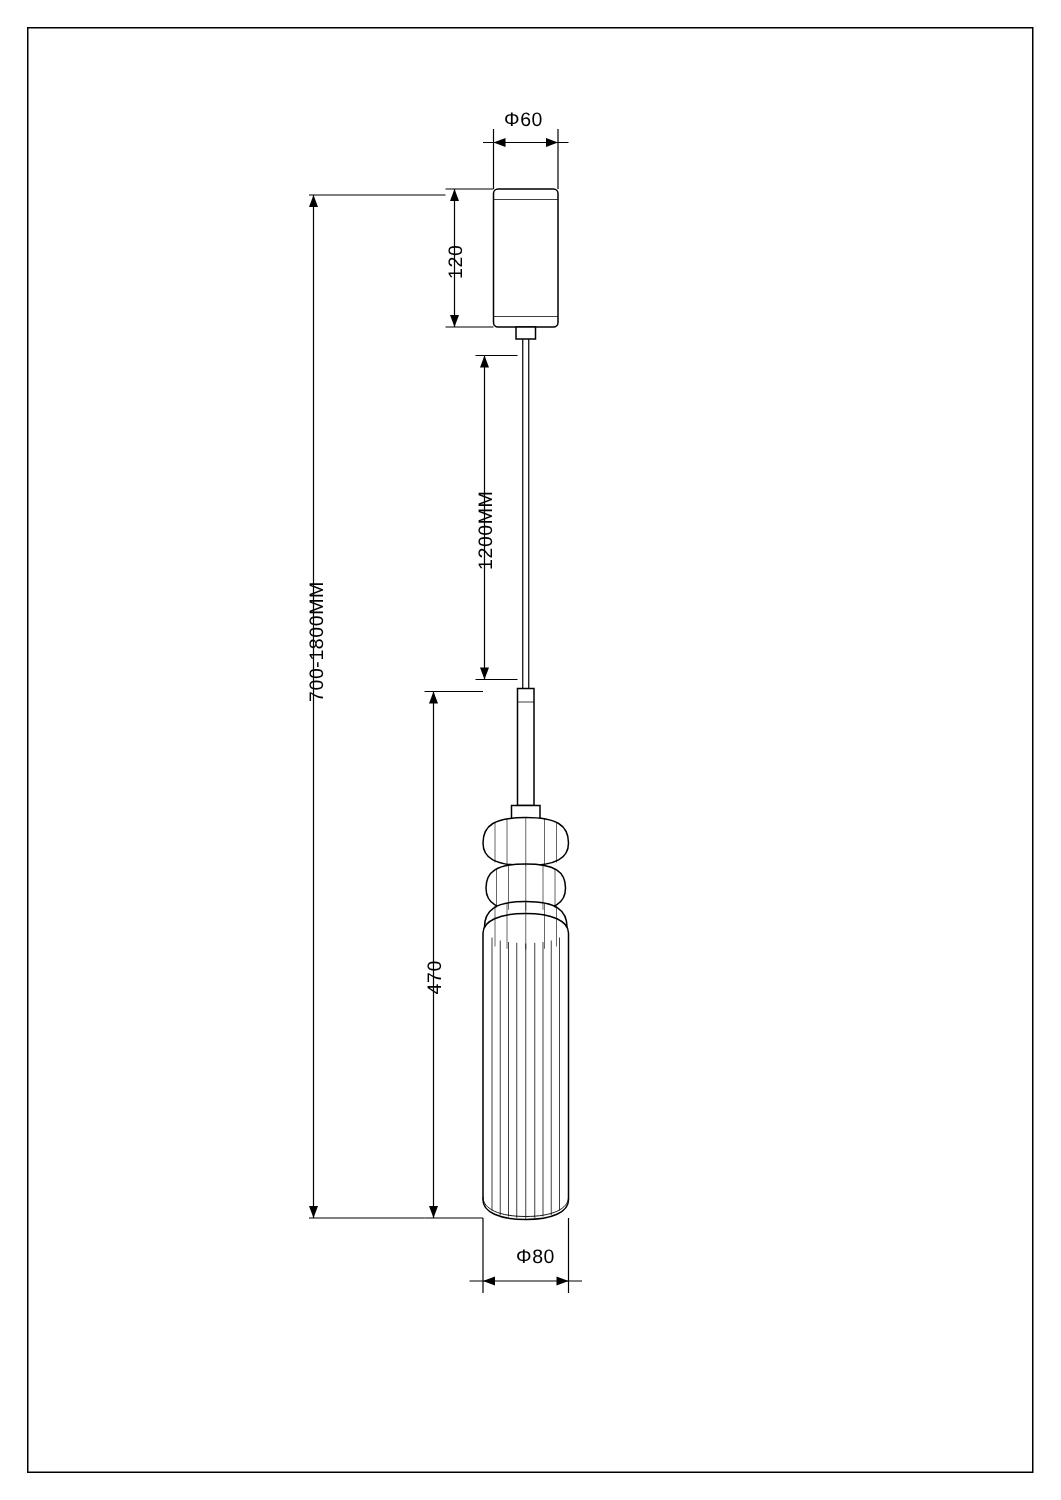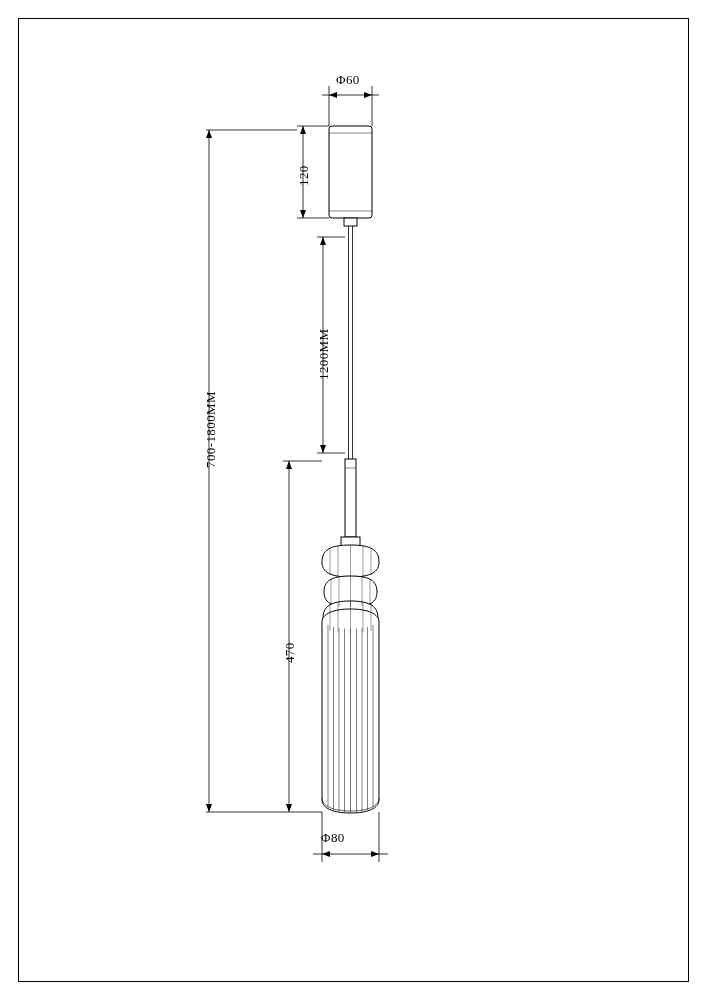--- a/index.html
+++ b/index.html
@@ -12,21 +12,20 @@
     height: 1000px;
     font-family: "Liberation Sans", sans-serif;
     color: #1a1a1a;
     overflow: hidden;
   }
   #sheet {
     position: relative;
     width: 707px;
     height: 1000px;
     background: #ffffff;
-    font-family: Liberation Serif, serif;
   }
   .border-frame {
     position: absolute;
     left: 18px;
     top: 18px;
     width: 671px;
     height: 964px;
     border: 1px solid #000000;
     box-sizing: border-box;
   }
@@ -170,15 +169,15 @@
   <div class="dim-label" style="left:336px; top:72px;">Φ60</div>
 
   <div class="dim-label vert" style="left:296px; top:186px;">120</div>
 
   <div class="dim-label vert" style="left:316px; top:380px;">1200MM</div>
 
   <div class="dim-label vert" style="left:203px; top:468px;">700-1800MM</div>
 
   <div class="dim-label vert" style="left:282px; top:663px;">470</div>
 
-  <div class="dim-label" style="left:321px; top:830px;">Φ80</div>
+  <div class="dim-label" style="left:344px; top:830px;">Φ80</div>
 
 </div>
 
 </body></html>

